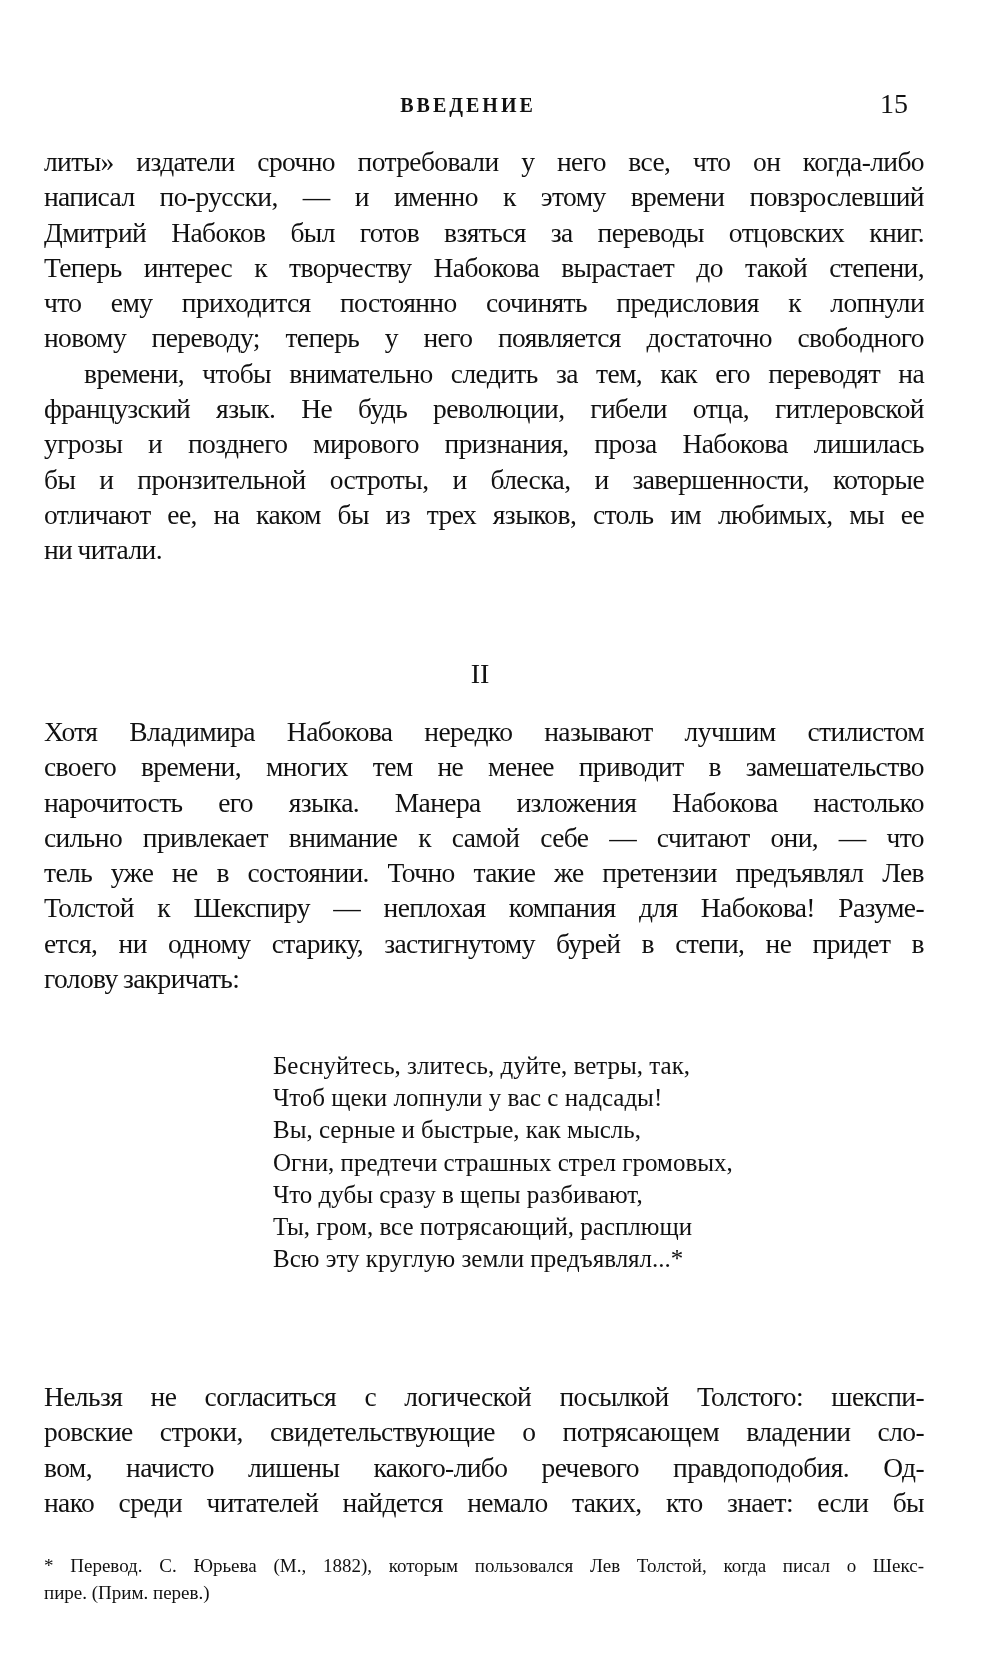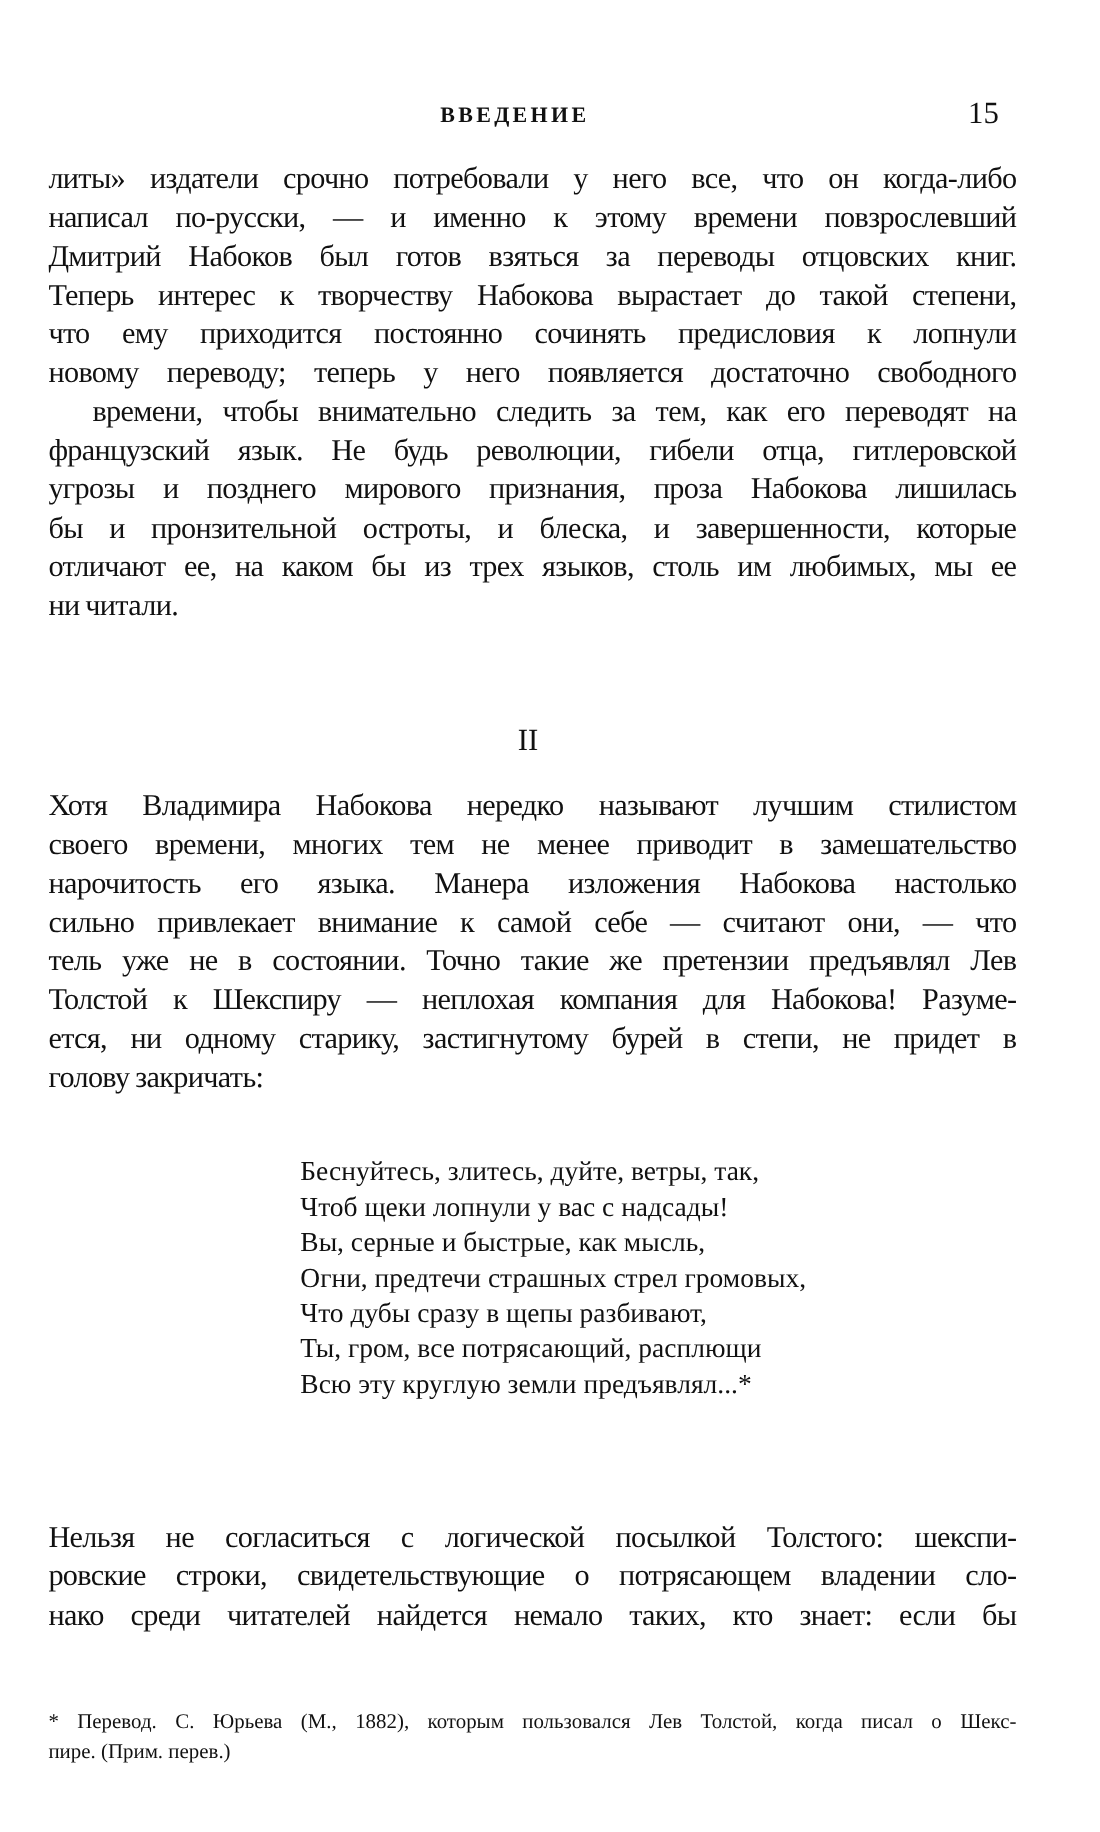--- a/index.html
+++ b/index.html
@@ -84,19 +84,20 @@
   <span class="vline">Вы, серные и быстрые, как мысль,</span>
   <span class="vline">Огни, предтечи страшных стрел громовых,</span>
   <span class="vline">Что дубы сразу в щепы разбивают,</span>
   <span class="vline">Ты, гром, все потрясающий, расплющи</span>
   <span class="vline">Всю эту круглую земли предъявлял...*</span>
 </div>
 
 <div class="para" id="p3">
   <span class="line" style="white-space: nowrap;">Нельзя не согласиться с логической посылкой Толстого: шекспи-</span>
   <span class="line" style="white-space: nowrap;">ровские строки, свидетельствующие о потрясающем владении сло-</span>
+  <span class="line" style="white-space: nowrap;">вом, начисто лишены какого-либо речевого правдоподобия. Од-</span>
   <span class="line" style="white-space: nowrap;">нако среди читателей найдется немало таких, кто знает: если бы</span>
 </div>
 
 <div class="footnote">
   <span class="line first" style="white-space: nowrap;">* Перевод. С. Юрьева (М., 1882), которым пользовался Лев Толстой, когда писал о Шекс-</span>
   <span class="line"><span>пире. </span><span class="italic">(Прим. перев.)</span></span>
 </div>
 
 </body></html>

